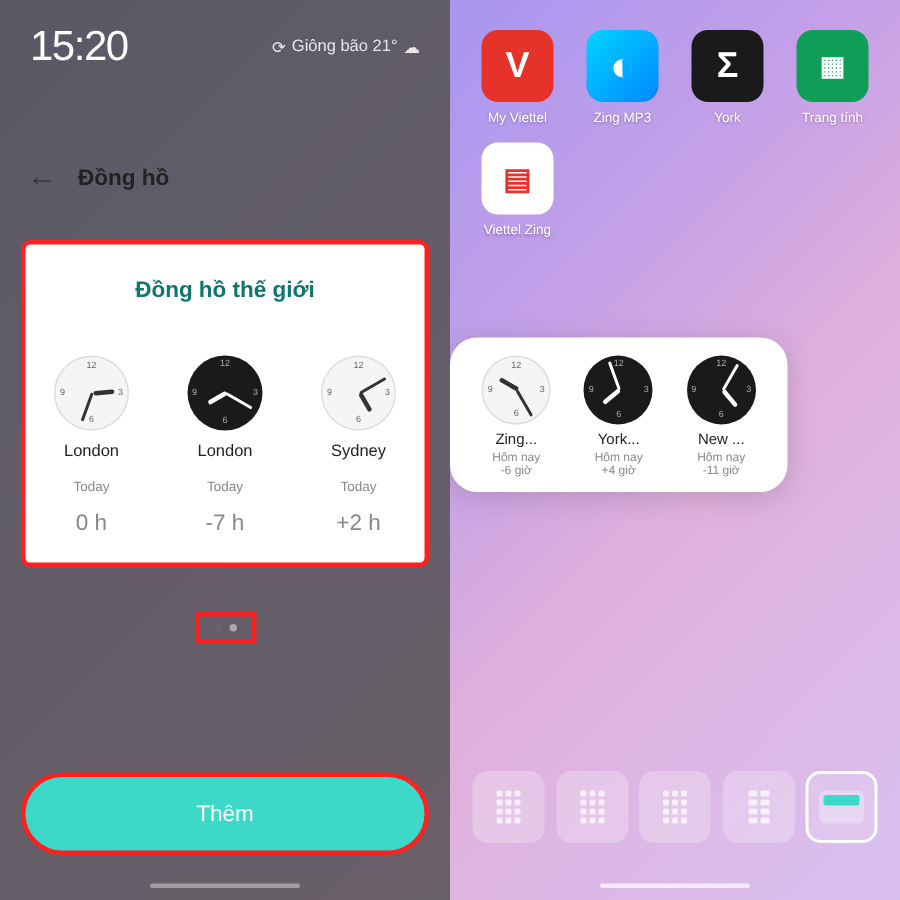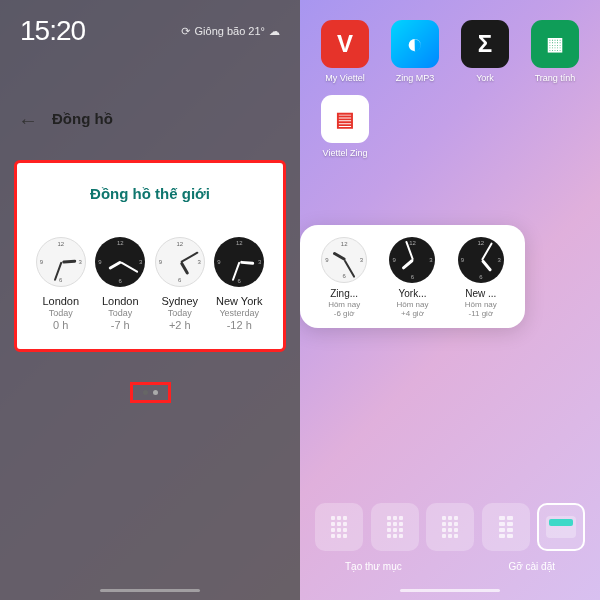--- a/index.html
+++ b/index.html
@@ -27,22 +27,22 @@
 .n12{top:3px;left:50%;transform:translateX(-50%)}
 .n3{right:3px;top:50%;transform:translateY(-50%)}
 .n6{bottom:3px;left:50%;transform:translateX(-50%)}
 .n9{left:3px;top:50%;transform:translateY(-50%)}
 .hand{position:absolute;left:50%;bottom:50%;transform-origin:bottom center;border-radius:2px}
 .clock-light .hand{background:#333}
 .clock-dark .hand{background:#fff}
 .hour-h{width:2.5px;height:14px}
 .min-h{width:1.5px;height:20px}
 .city{font-size:11px;color:#222;font-weight:500}
-.day{font-size:9px;color:#888;margin-top:1px}
-.offset{font-size:11px;color:#888;margin-top:1px}
+.day{font-size:9px;color:#888;margin-top:12px}
+.offset{font-size:15px;color:#888;margin-top:11px}
 .page-dots{position:relative;z-index:2;display:flex;justify-content:center;margin-top:30px}
 .dots-box{border:3px solid #ff2020;padding:5px 10px;display:flex;gap:5px}
 .dot{width:5px;height:5px;border-radius:50%;background:#aaa}
 .dot.active{background:#666}
 .add-btn{position:absolute;bottom:30px;left:14px;right:14px;z-index:2;background:#3dd9c8;color:#fff;text-align:center;padding:16px;border-radius:28px;font-size:15px;font-weight:500;border:3px solid #ff2020}
 .home-indicator{position:absolute;bottom:8px;left:50%;transform:translateX(-50%);width:100px;height:3px;background:rgba(200,200,200,.6);border-radius:2px;z-index:2}
 
 .right-screen{background:linear-gradient(135deg,#a896f0 0%,#c4a0e8 30%,#e0b0dc 55%,#d8c0f0 100%)}
 .apps-grid{display:flex;flex-wrap:wrap;padding:20px 10px 0;gap:0}
 .app{width:70px;display:flex;flex-direction:column;align-items:center;margin-bottom:12px}
@@ -123,43 +123,31 @@
             <span class="num n3">3</span>
             <span class="num n6">6</span>
             <span class="num n9">9</span>
             <div class="hand hour-h" style="transform: rotate(150deg);"></div>
             <div class="hand min-h" style="transform: rotate(60deg);"></div>
           </div>
           <div class="city">Sydney</div>
           <div class="day">Today</div>
           <div class="offset">+2 h</div>
         </div>
-        <div class="clock-item">
-          <div class="clock-face clock-dark">
-            <span class="num n12">12</span>
-            <span class="num n3">3</span>
-            <span class="num n6">6</span>
-            <span class="num n9">9</span>
-            <div class="hand hour-h" style="transform: rotate(95deg);"></div>
-            <div class="hand min-h" style="transform: rotate(200deg);"></div>
-          </div>
-          <div class="city">New York</div>
-          <div class="day">Yesterday</div>
-          <div class="offset">-12 h</div>
-        </div>
       </div>
   </div>
 
   <div class="page-dots">
     <div class="dots-box">
       <div class="dot active"></div>
       <div class="dot"></div>
     </div>
   </div>
 
+  <div class="add-btn">Thêm</div>
   <div class="home-indicator"></div>
 </div>
 
 <div class="screen right-screen">
   <div class="apps-grid" id="apps-grid">
       <div class="app">
         <div class="app-icon icon-viettel">V</div>
         <div class="app-label">My Viettel</div>
       </div>
       <div class="app">
@@ -281,19 +269,15 @@
             <span></span>
             <span></span>
             <span></span>
             <span></span>
           </div>
         </div>
       <div class="dock-tile selected">
           <div class="tile-folder"></div>
         </div>
     </div>
-    <div class="dock-labels">
-      <span>Tạo thư mục</span>
-      <span>Gỡ cài đặt</span>
-    </div>
   </div>
   <div class="home-indicator" style="background:rgba(255,255,255,.7)"></div>
 </div>
 
 </body></html>

